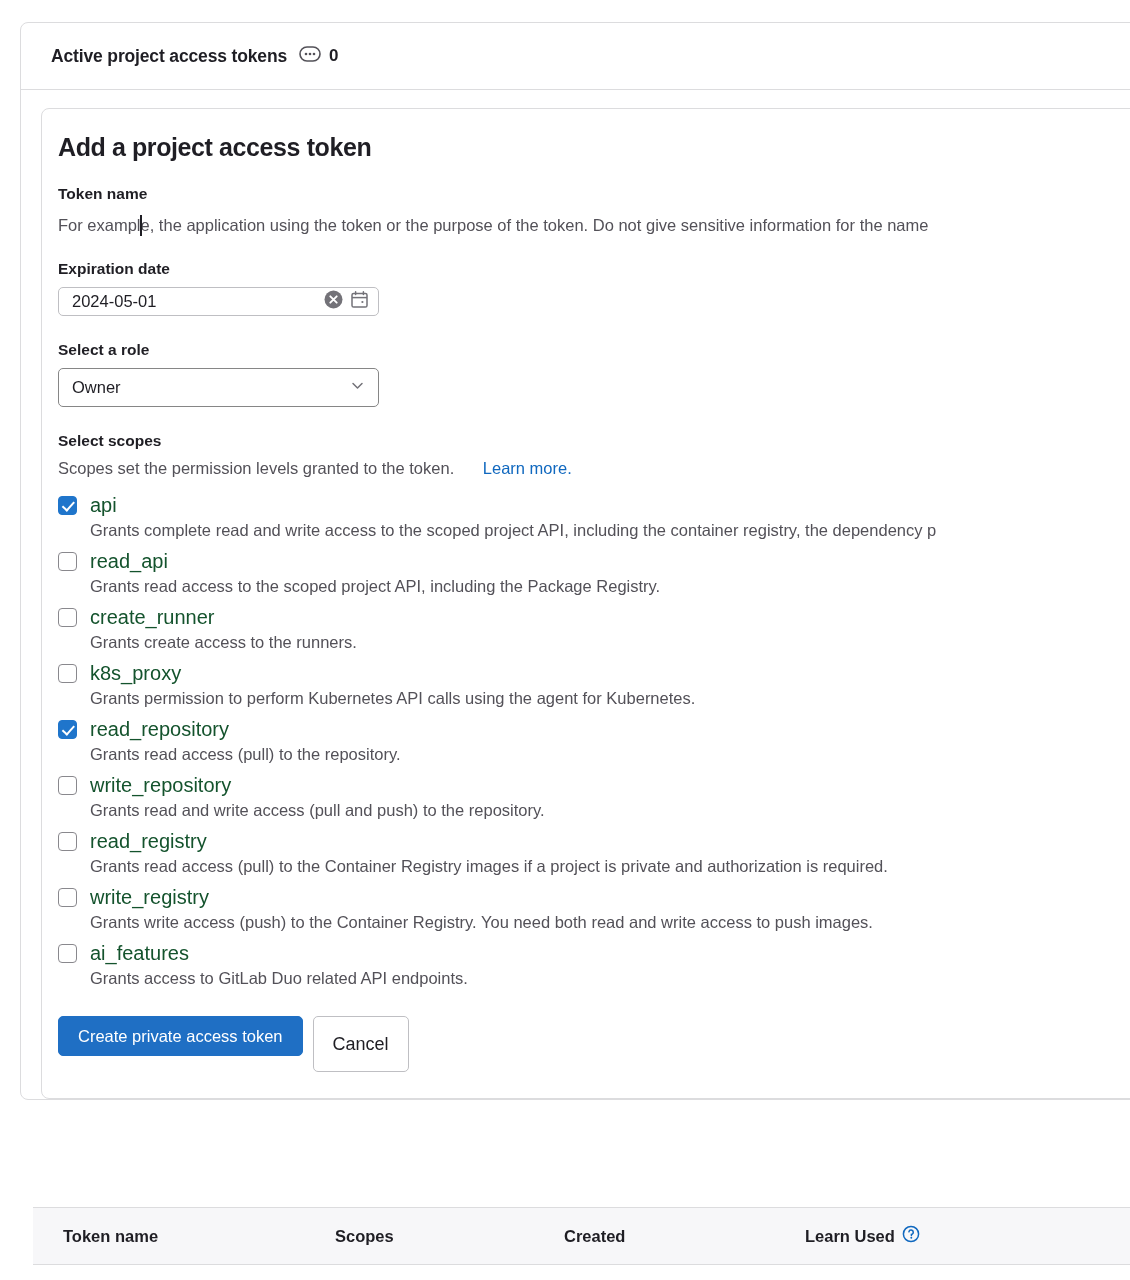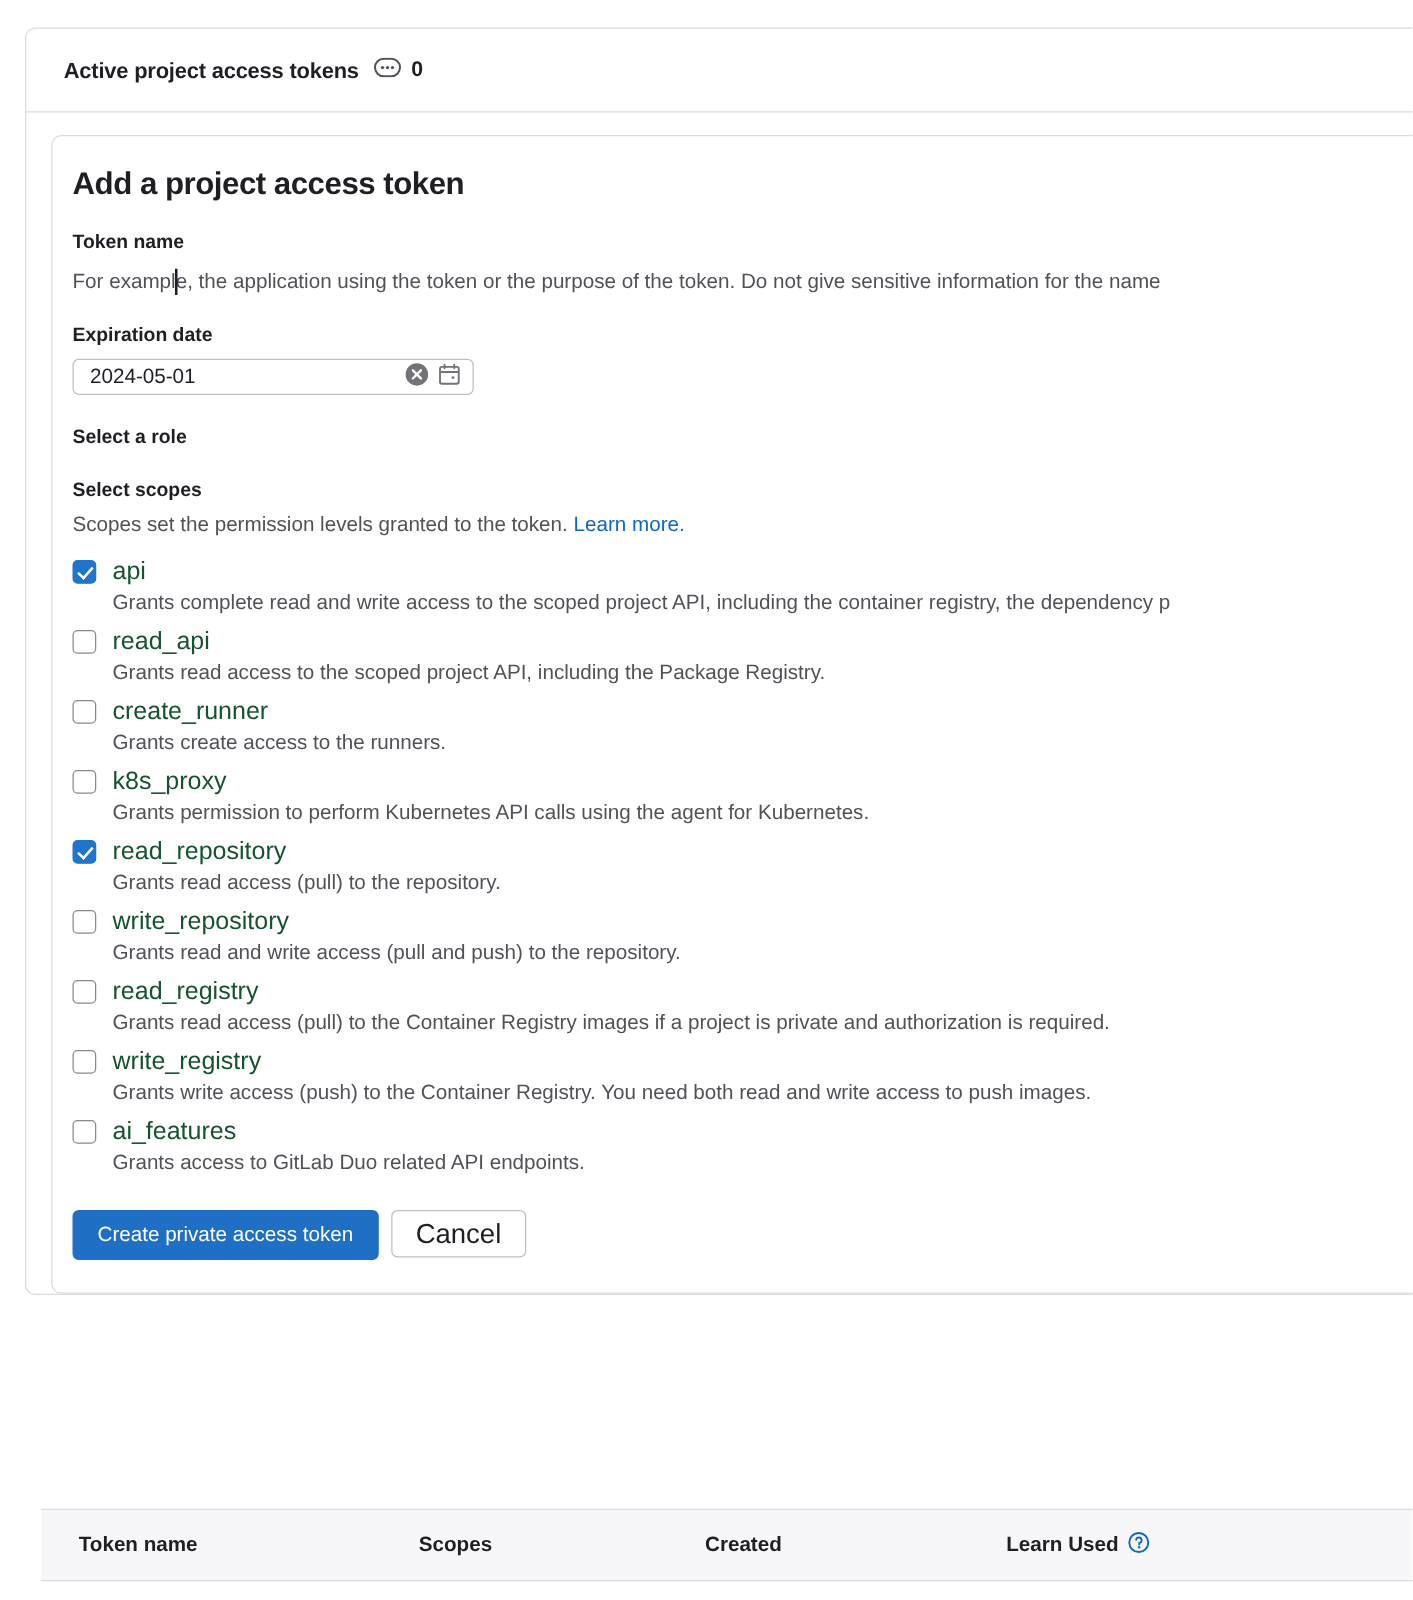--- a/index.html
+++ b/index.html
@@ -150,21 +150,21 @@
   }
   .role-value { font-size: 16.5px; color: #1f1e24; }
 
   
   .scopes-desc {
     font-size: 16.5px;
     color: #535158;
     margin-top: 4px;
     margin-bottom: 16px;
   }
-  .link { color: #1068bf; text-decoration: none; }
+  .link { color: #1068bf; text-decoration: none; margin-left: 24px; }
 
   .scope-row { margin-bottom: 10px; }
   .scope-head {
     display: flex;
     align-items: center;
     gap: 13px;
     height: 22px;
   }
   .cb {
     width: 19px;
@@ -217,24 +217,24 @@
     font-family: "Liberation Sans", sans-serif;
     padding: 0 19px;
     height: 40px;
     cursor: pointer;
   }
   .btn-secondary {
     background: #ffffff;
     color: #1f1e24;
     border: 1px solid #bfbfc3;
     border-radius: 5px;
-    font-size: 22px;
+    font-size: 18px;
     font-family: "Liberation Sans", sans-serif;
     padding: 0 19px;
-    height: 38px;
+    height: 56px;
     cursor: pointer;
   }
 
   
   .table-header {
     position: absolute;
     left: 33px;
     top: 1207px;
     width: 1160px;
     height: 58px;
@@ -306,20 +306,28 @@
                   <path d="M5.6 1.8 V4.6 M13.4 1.8 V4.6" stroke="#737278" stroke-width="1.5" stroke-linecap="round"></path>
                   <circle cx="12.4" cy="12" r="1.1" fill="#737278"></circle>
                 </svg>
               </span>
             </span>
           </div>
         </div>
 
         <div class="section-gap">
           <div class="field-label">Select a role</div>
+          <div class="role-select">
+            <span class="role-value">Owner</span>
+            <span>
+              <svg width="17" height="17" viewBox="0 0 17 17">
+                <path d="M4 6.5 L8.5 11 L13 6.5" fill="none" stroke="#737278" stroke-width="1.5" stroke-linecap="round" stroke-linejoin="round"></path>
+              </svg>
+            </span>
+          </div>
         </div>
 
         <div class="section-gap">
           <div class="field-label">Select scopes</div>
           <div class="scopes-desc">
             <span>Scopes set the permission levels granted to the token.</span>
             <a class="link" href="#">Learn more.</a>
           </div>
 
           <div id="scope-list">

